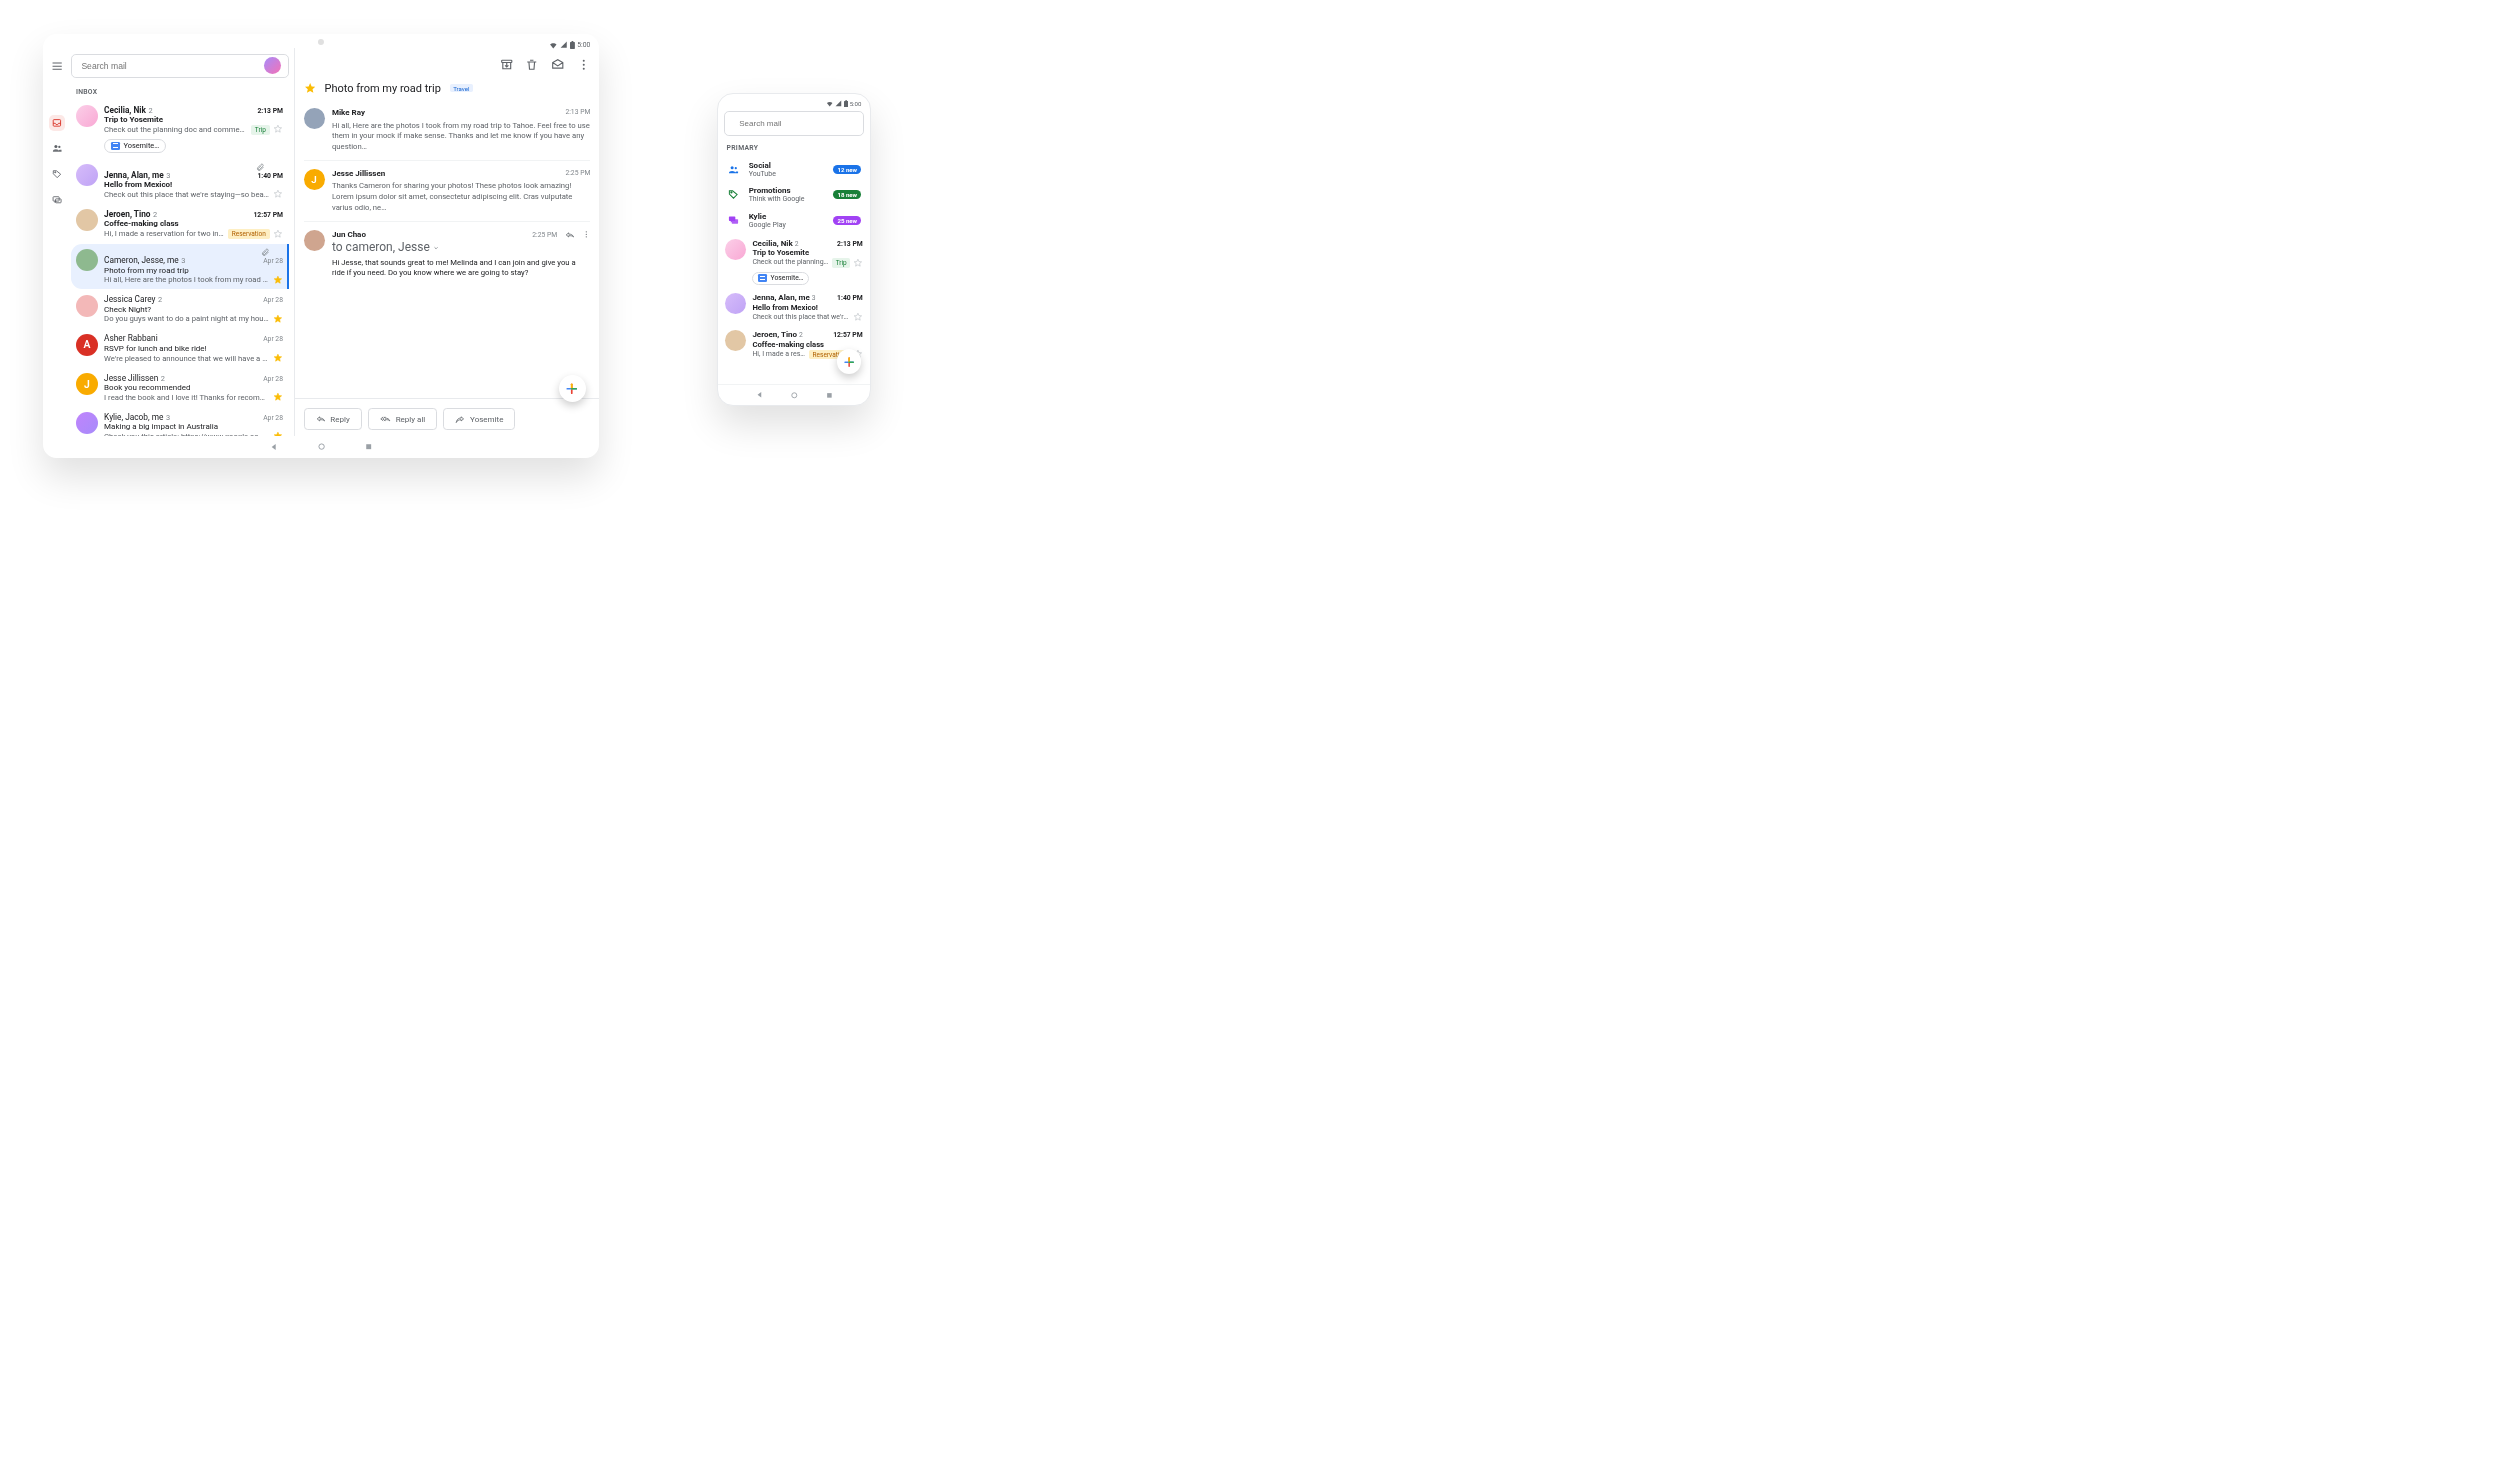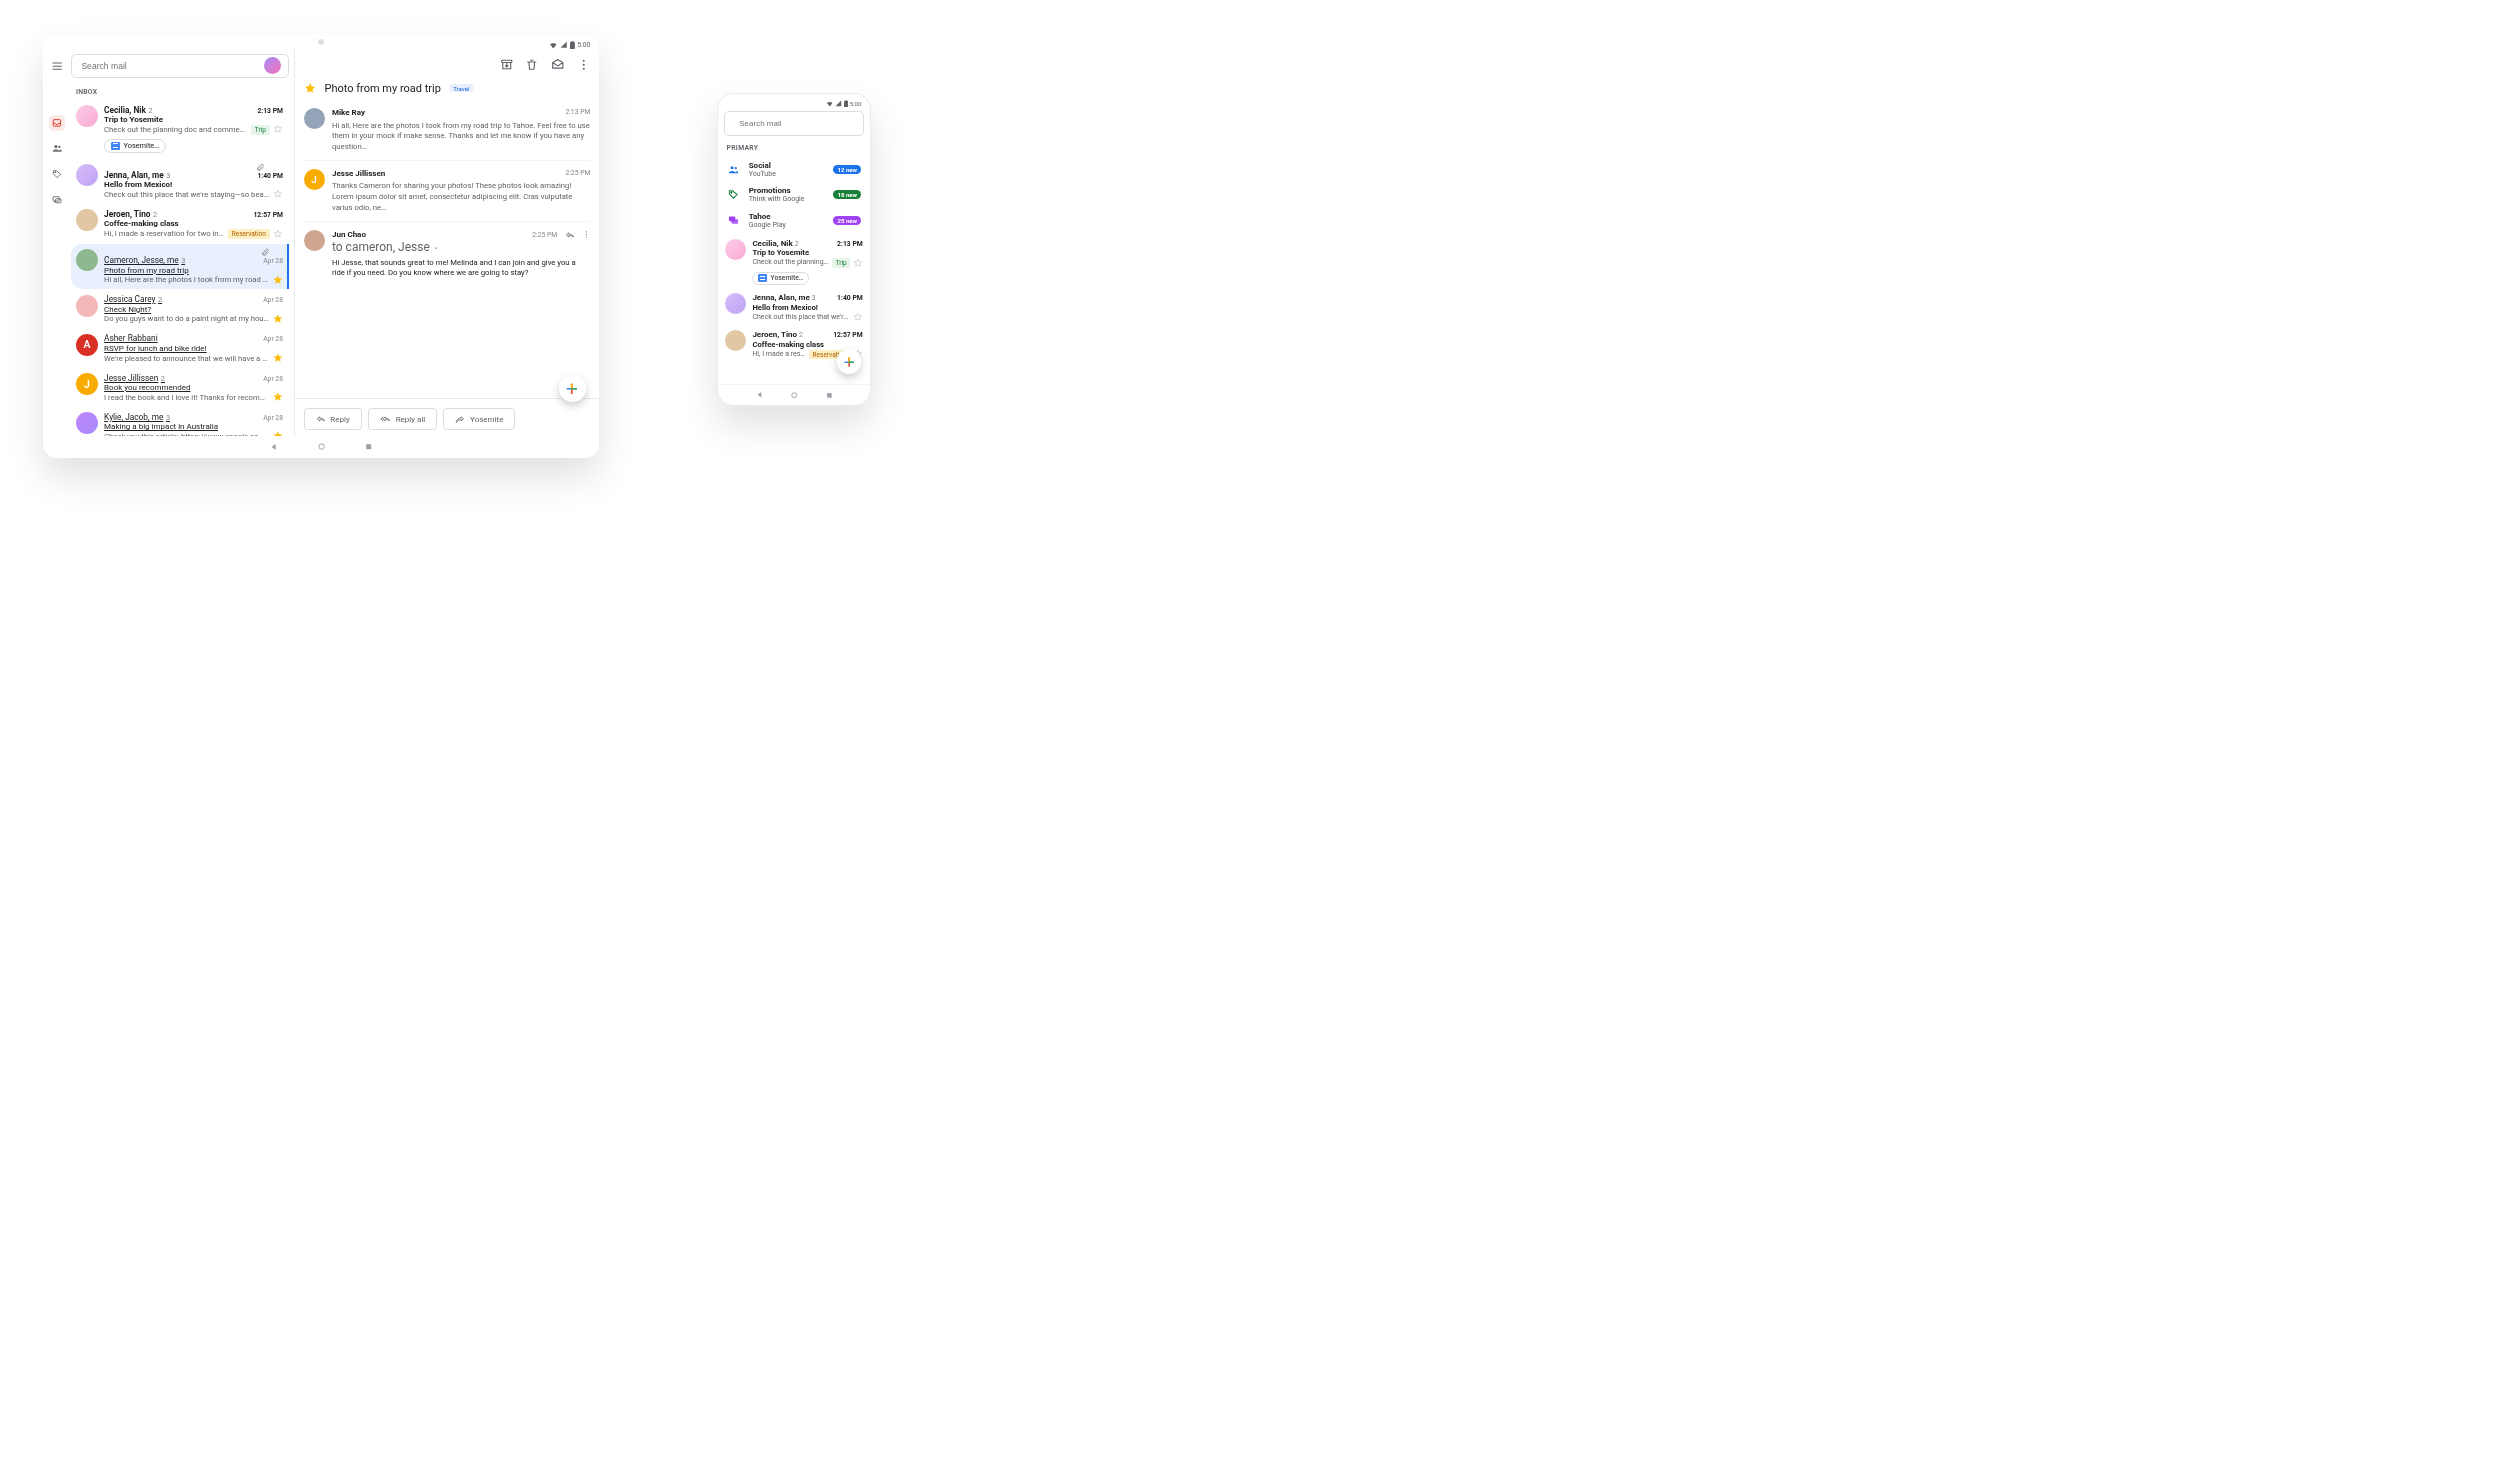--- a/index.html
+++ b/index.html
@@ -36,21 +36,21 @@
   .thread.selected::after{content:"";position:absolute;right:0;top:0;bottom:0;width:1.8px;background:#1a73e8;}
   .thrd-avatar{width:22px;height:22px;border-radius:50%;flex:none;margin:0.6px 6.1px 0 2.5px;background:#cbd5e1;display:flex;align-items:center;justify-content:center;color:#fff;font-weight:600;font-size:10.4px;}
   .thrd-body{flex:1;min-width:0;}
   .thrd-top{display:flex;align-items:baseline;}
   .sender{font-weight:700;font-size:8.3px;white-space:nowrap;overflow:hidden;text-overflow:ellipsis;}
   .sender .cnt{font-weight:400;color:var(--muted2);font-size:7.4px;margin-left:2.5px;}
   .ts{margin-left:auto;font-size:6.8px;font-weight:700;color:var(--text);}
   .ts.dim{font-weight:400;color:var(--muted2);}
   .attach{color:#80868b;margin-right:1.8px;}
   .subject{font-size:8px;font-weight:700;margin-top:0.6px;white-space:nowrap;overflow:hidden;text-overflow:ellipsis;}
-  .thread.read .sender,.thread.read .subject{font-weight:400;text-decoration:underline;}
+  .thread.read .sender,.thread.read .subject{font-weight:400;}
   .thread.read .ts{font-weight:400;color:var(--muted2);}
   .snippet{font-size:7.7px;color:var(--muted);margin-top:0.6px;white-space:nowrap;overflow:hidden;text-overflow:ellipsis;}
   .star{color:#dadce0;}
   .star.on{color:var(--yellow);}
   .mini-label{display:inline-block;font-size:6.5px;padding:0.6px 3.7px;border-radius:1.8px;background:#e6f4ea;color:#188038;margin-top:1.2px;}
   .mini-label.orange{background:#feefc3;color:#b06000;}
   .doc-chip{display:inline-flex;align-items:center;gap:3.7px;border:0.6px solid var(--chip-border);border-radius:8.6px;font-size:7.4px;color:var(--text);padding:1.8px 6.1px;margin-top:4px;}
   .doc-chip .doc-ic{width:8.6px;height:8.6px;border-radius:1.2px;background:#4285f4;display:inline-block;position:relative;}
   .doc-chip .doc-ic::after{content:"";position:absolute;inset:1.8px;border-top:0.9px solid #fff;border-bottom:0.9px solid #fff;height:2.5px;}
 
@@ -512,21 +512,21 @@
           </div>
           <div class="ph-cat">
     <div class="cat-ic">
               <svg width="11" height="11" viewBox="0 0 24 24" fill="#a142f4">
                 <rect x="2" y="3" width="14" height="10" rx="1.5"></rect>
                 <path d="M6 13v3.5L10 13"></path>
                 <rect x="8" y="9" width="14" height="10" rx="1.5" opacity=".85"></rect>
               </svg>
             </div>
     <div class="cat-main">
-      <div class="cat-title">Tahoe</div>
+      <div class="cat-title">Kylie</div>
       <div class="cat-sub">Google Play</div>
     </div>
     <span class="badge purple">25 new</span>
           </div>
         </div>
       <div id="ph-threads">
           <div class="ph-thread">
     <div class="ph-av" style="background:linear-gradient(135deg,#fbcfe8,#f9a8d4)"></div>
     <div class="ph-body">
       <div class="ph-top">

